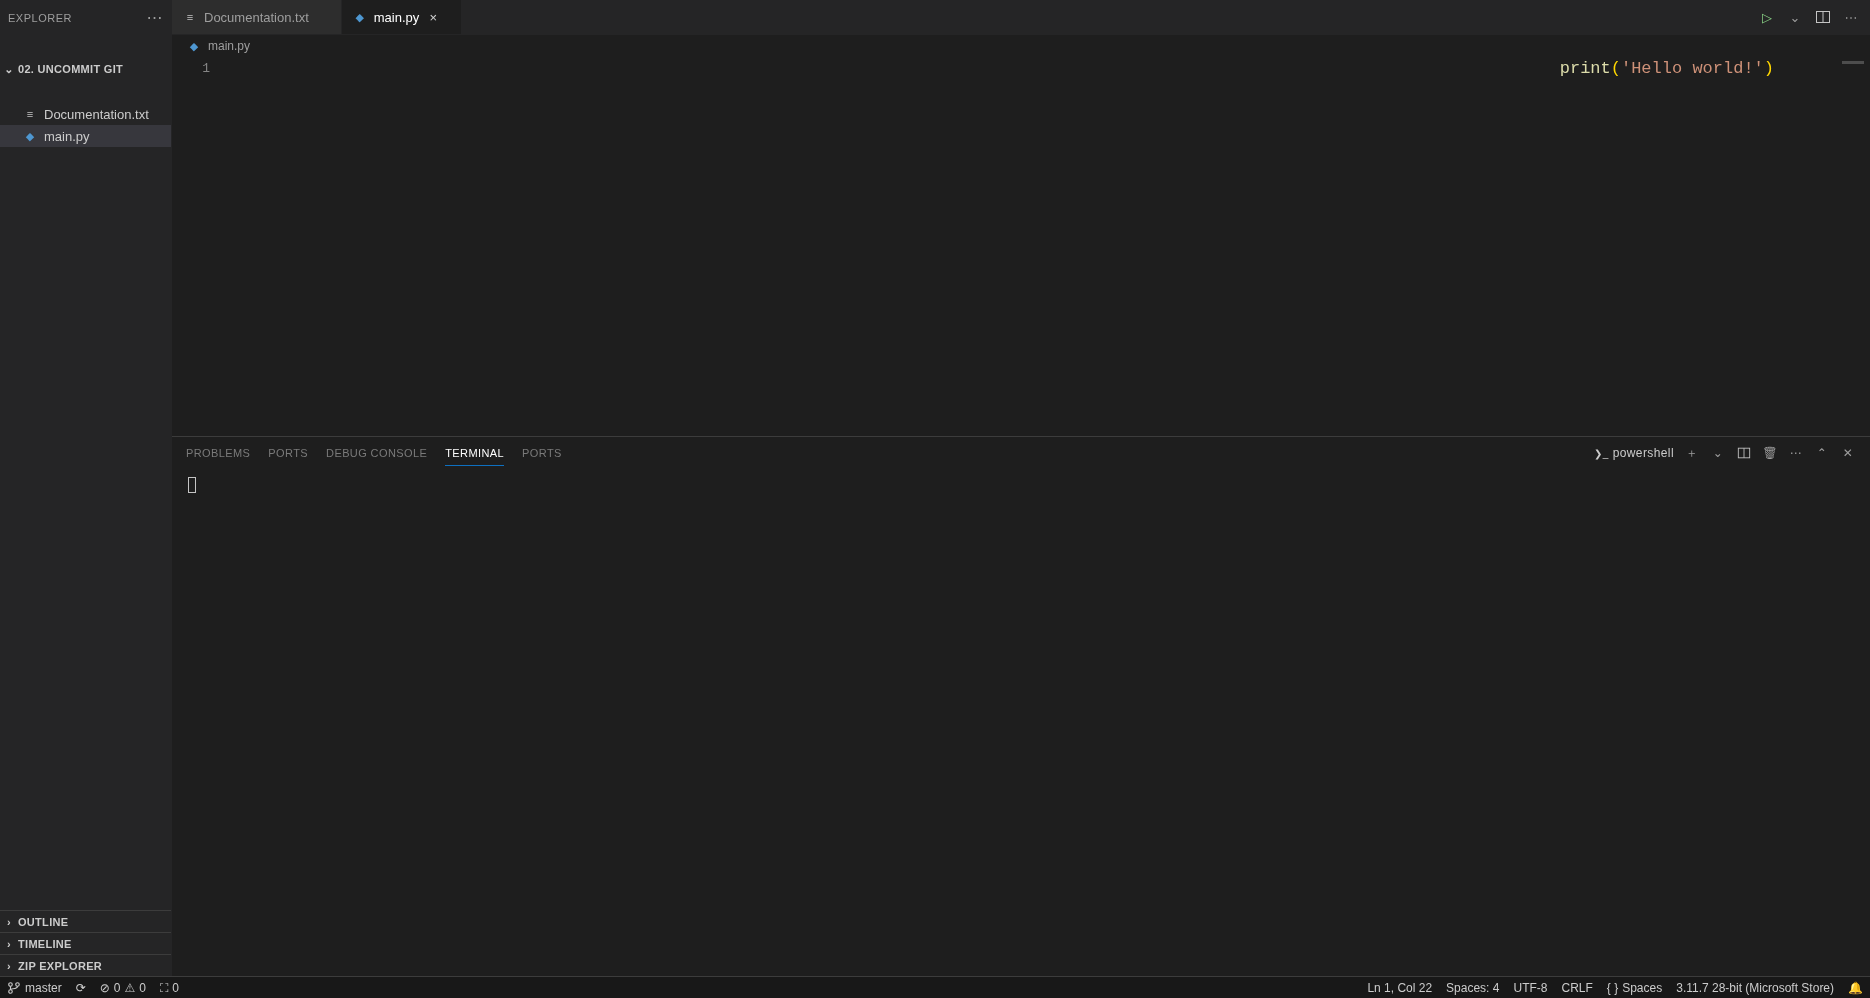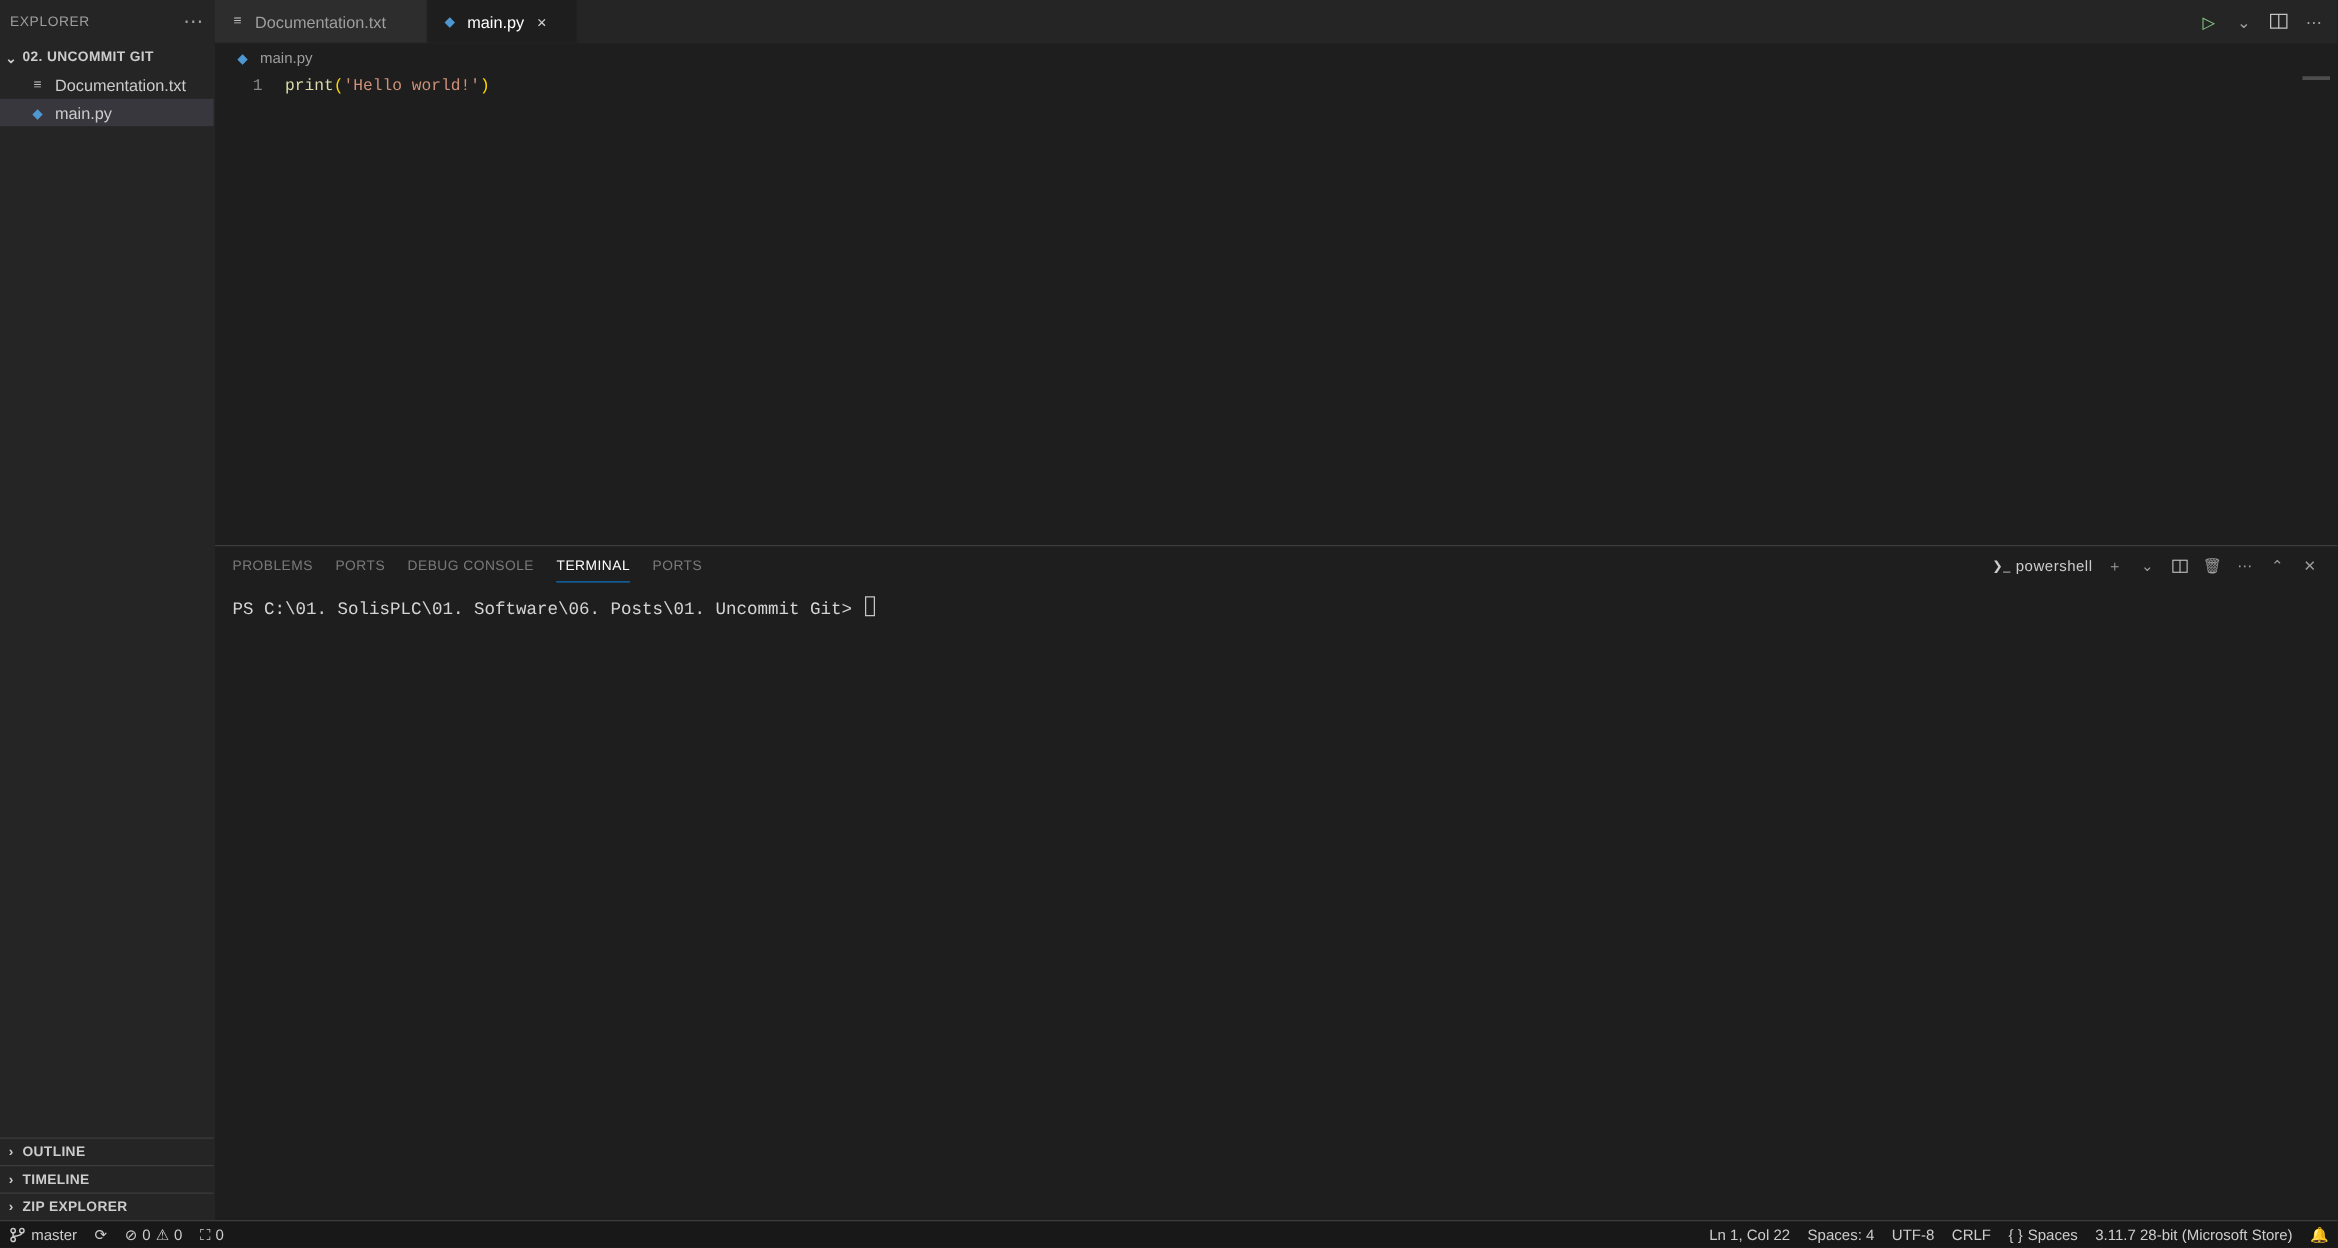--- a/index.html
+++ b/index.html
@@ -38,20 +38,21 @@
     display:flex;flex-direction:column;
   }
   
   .workbench{flex:1;display:flex;min-height:0}
   
   .sidebar{
     width:172px;flex:0 0 172px;
     background:var(--bg-side);
     display:flex;flex-direction:column;
     border-right:1px solid #00000000;
+    gap:23px;
   }
   .side-title{
     height:35px;display:flex;align-items:center;justify-content:space-between;
     padding:0 8px;
     font-size:11px;letter-spacing:0.5px;
     color:var(--fg-dim);
   }
   .side-title .dots{font-size:16px;line-height:0;color:var(--fg-dim);cursor:pointer}
   .side-section-hdr{
     height:22px;display:flex;align-items:center;gap:4px;
@@ -104,22 +105,22 @@
     background:var(--bg);
   }
   
   .code-pane{flex:1;display:flex;min-height:0;position:relative;background:var(--bg)}
   .gutter{
     width:56px;background:var(--bg);
     color:#858585;font-family:var(--mono);font-size:13px;
     text-align:right;padding:2px 18px 0 0;line-height:19px;
   }
   .code{
-    flex:1;font-family:var(--mono);font-size:13px;line-height:19px;
-    padding-top:2px;white-space:pre;color:var(--code-op);position:relative;
+    flex:1;font-family:var(--mono);font-size:17px;line-height:19px;
+    padding-top:2px;white-space:pre;color:var(--code-op);position:relative;text-align:right;
   }
   .fn{color:var(--code-fn)}
   .br{color:var(--code-br)}
   .str{color:var(--code-str)}
   .minimap{
     width:96px;background:var(--bg);position:relative;
   }
   .minimap-blip{
     position:absolute;top:4px;right:6px;width:22px;height:3px;background:#4d4d4d;
   }
@@ -266,21 +267,21 @@
               </svg>
           </span>
           <span class="paicon">🗑</span>
           <span class="paicon">⋯</span>
           <span class="paicon">⌃</span>
           <span class="paicon">✕</span>
         </div>
       </div>
 
       <div class="panel-body">
-        <span class="term-line">PS C:\01. SolisPLC\01. Software\06. Posts\01. Uncommit Git&gt; </span><span class="term-cursor"></span>
+        <span class="term-cursor"></span>
       </div>
     </div>
 
   </section>
 </div>
 
 <footer class="statusbar">
   <div class="status-left">
     <div class="cell">
       <span class="sicon">

